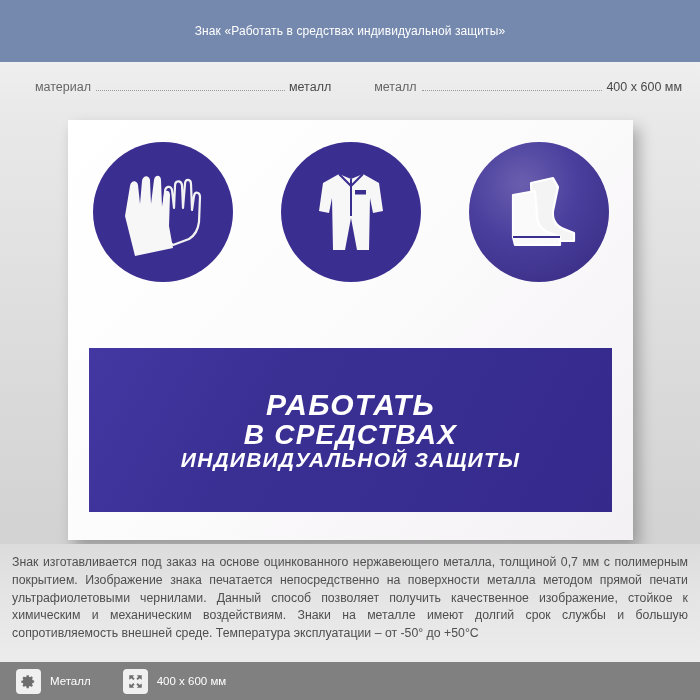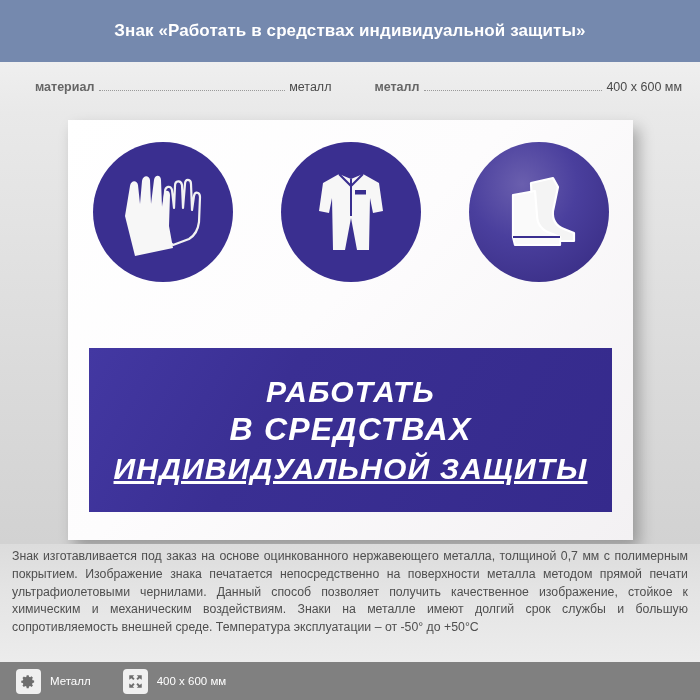--- a/index.html
+++ b/index.html
@@ -18,22 +18,22 @@
   
   .header {
     height: 62px;
     background: #7589ae;
     display: flex;
     align-items: center;
     justify-content: center;
   }
   .header-title {
     color: #ffffff;
-    font-size: 17px;
-    font-weight: 700;
+    font-size: 12px;
+    font-weight: 400;
     letter-spacing: .1px;
     white-space: nowrap;
   }
 
   
   .spec-strip {
     height: 50px;
     background: linear-gradient(#efefef, #e9e9e9);
     display: flex;
     align-items: center;
@@ -44,21 +44,21 @@
   .spec-item {
     display: flex;
     align-items: baseline;
     flex: 1 1 auto;
     font-size: 12.5px;
     color: #6b6b6b;
     white-space: nowrap;
   }
   .spec-item.first { flex: 1.05 1 auto; }
   .spec-label {
-    font-weight: 700;
+    font-weight: 400;
     color: #666;
     padding-left: 17px;
   }
   .spec-dots {
     flex: 1 1 auto;
     border-bottom: 1px dotted #9a9a9a;
     margin: 0 4px 3px 5px;
     min-width: 20px;
   }
   .spec-value {
@@ -110,39 +110,39 @@
     position: absolute;
     left: 21px;
     top: 228px;
     width: 523px;
     height: 164px;
     background: linear-gradient(120deg, #4338a2 0%, #3a2f93 35%, #352a8c 100%);
     display: flex;
     flex-direction: column;
     align-items: center;
     justify-content: center;
-    gap: 6px;
+    gap: 0;
   }
   .banner-line {
     color: #ffffff;
     font-weight: 700;
     font-style: italic;
     letter-spacing: 1.2px;
     text-align: center;
     line-height: 1.05;
     white-space: nowrap;
   }
   .banner-line.l1 { font-size: 30px; }
-  .banner-line.l2 { font-size: 32px; }
-  .banner-line.l3 { font-size: 30px; text-decoration: underline; }
+  .banner-line.l2 { font-size: 28px; }
+  .banner-line.l3 { font-size: 21px; }
 
   
   .desc {
     background: linear-gradient(#dcdcdc, #e4e4e4 40%, #ececec);
-    padding: 4px 12px 8px 12px;
+    padding: 10px 12px 8px 12px;
     box-sizing: border-box;
     height: 118px;
   }
   .desc p {
     margin: 0;
     font-size: 12.3px;
     line-height: 1.45;
     color: #4f4f4f;
     text-align: justify;
     text-align-last: left;

